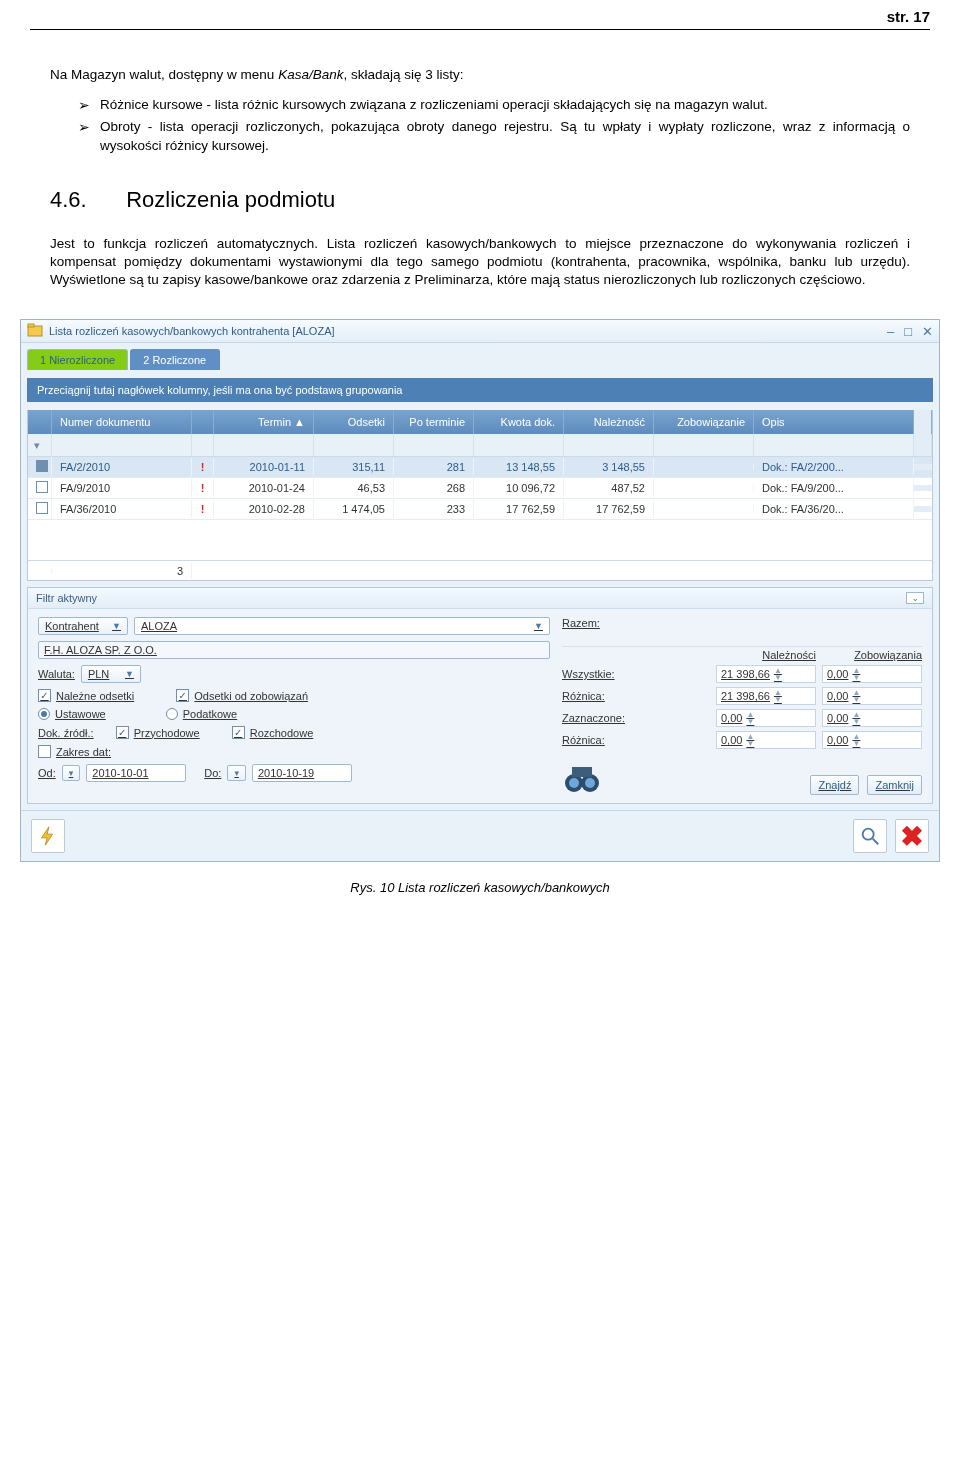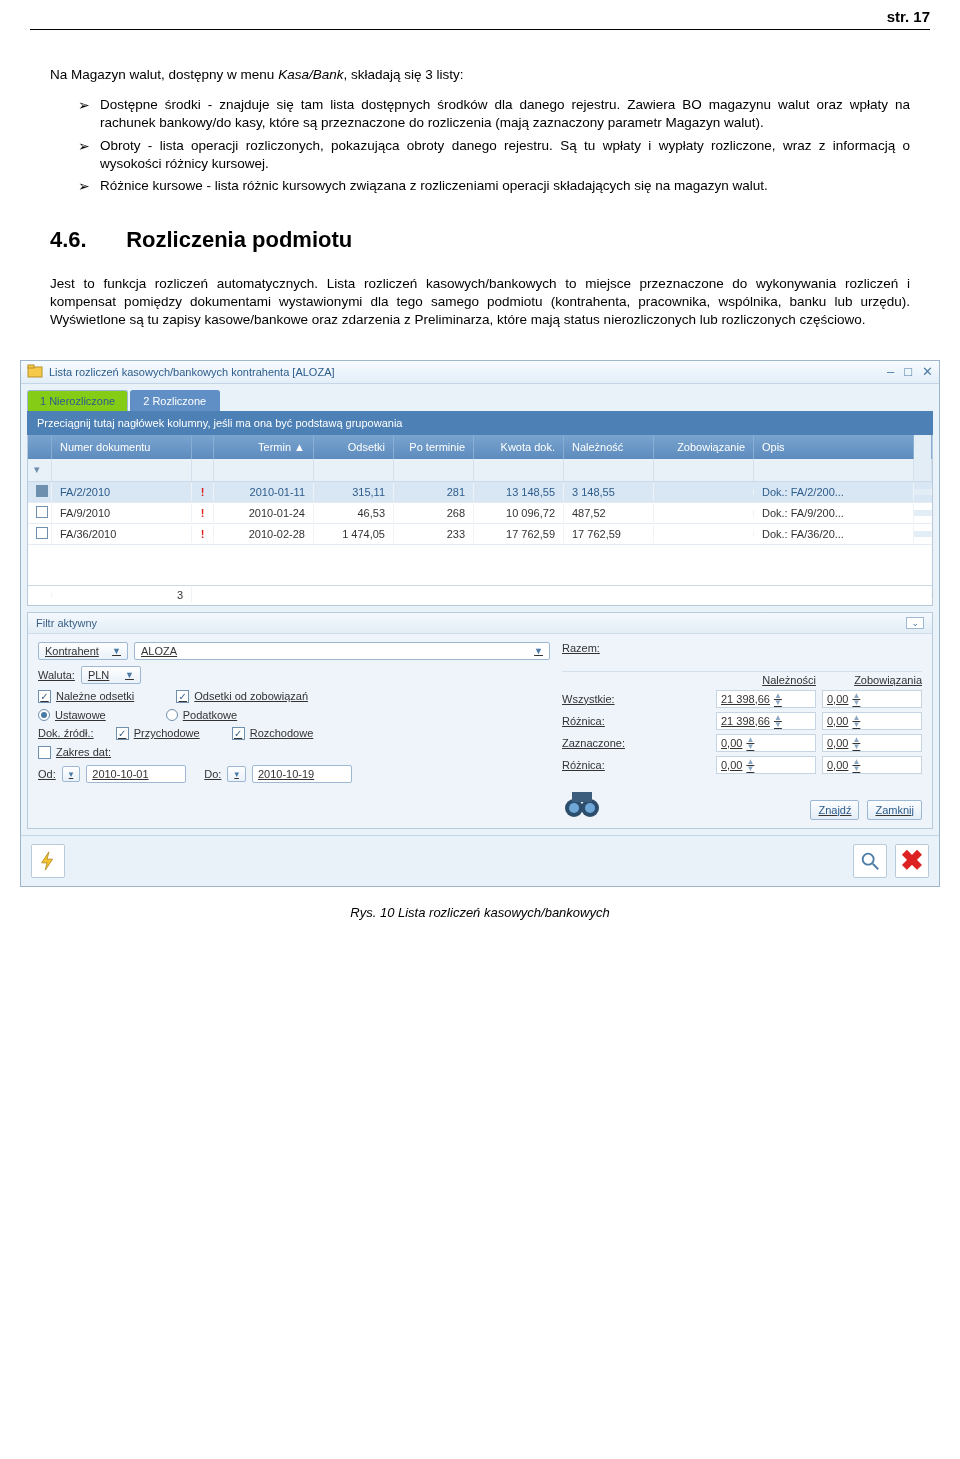--- a/index.html
+++ b/index.html
@@ -5,41 +5,41 @@
   * { box-sizing: border-box; margin: 0; padding: 0; }
   body { font-family: Verdana, Tahoma, sans-serif; font-size: 12px; color: #000; background: #fff; width: 960px; }
   .page-header { text-align: right; font-weight: bold; font-size: 15px; padding: 8px 30px 4px; }
   .page-header hr { margin-top: 4px; border: none; border-top: 1.5px solid #000; }
   .doc-body { padding: 20px 50px 0; font-size: 13.5px; line-height: 1.35; text-align: justify; }
   .doc-body p { margin: 12px 0; }
   .italic { font-style: italic; }
   ul.arrows { list-style: none; margin: 8px 0 8px 28px; }
   ul.arrows li { position: relative; padding-left: 22px; margin-bottom: 4px; }
   ul.arrows li::before { content: "➢"; position: absolute; left: 0; top: 0; font-size: 14px; }
-  h2.section { font-size: 22px; font-weight: bold; margin: 30px 0 20px; }
+  h2.section { font-size: 22px; font-weight: normal; margin: 30px 0 20px; }
   h2.section .num { display: inline-block; width: 70px; }
   .app-window { margin: 30px 20px 0; border: 1px solid #9fb5c9; background: #eaf2f9; font-family: Tahoma, sans-serif; font-size: 11px; color: #333; }
   .titlebar { display: flex; align-items: center; padding: 3px 6px; background: linear-gradient(#f6fbff,#e3eef8); border-bottom: 1px solid #c3d6e6; }
   .titlebar .tb-icon { width:16px; height:16px; margin-right:6px; }
   .titlebar .tb-title { flex:1; color:#2d5c8a; }
   .titlebar .tb-btns { display:flex; gap:10px; color:#4a7aa5; font-size:13px; }
   .tabs-row { display:flex; gap:2px; padding:6px 6px 0; }
   .tab { border:1px solid #9db8d4; border-bottom:none; padding:4px 12px; background:#84cc16; color:#2d5c8a; border-radius:3px 3px 0 0; min-width:90px; text-align:left; }
   .tab.active { background:#5f8fc4; color:#fff; border-color:#5f8fc4; }
-  .groupbar { background:#4d80b5; color:#fff; padding:6px 10px; margin:0 6px; font-size:11px; }
+  .groupbar { background:#4d80b5; color:#fff; padding:6px 10px; margin:8px 6px; font-size:11px; }
   .grid-wrap { margin:0 6px; background:#fff; border:1px solid #b9cadb; border-top:none; }
   .grid-header { display:flex; background:linear-gradient(#7aa4cf,#5c8bbd); color:#fff; font-size:11px; }
   .grid-header .hcell { padding:6px 8px; border-right:1px solid #88aed3; }
   .filter-row { display:flex; background:#e8f0f8; border-bottom:1px solid #cdd9e6; }
   .filter-row .fcell { padding:3px 6px; border-right:1px solid #d4e0ec; height:22px; display:flex; align-items:center; }
   .filter-row .funnel { color:#6d8bab; font-size:11px; }
   .grid-row { display:flex; border-bottom:1px solid #e4ebf2; min-height:21px; align-items:center; background:#fff; }
   .grid-row.sel { background:#d9e7f5; color:#2d5c8a; }
   .grid-row .cell { padding:3px 8px; border-right:1px solid #eef3f8; overflow:hidden; white-space:nowrap; }
-  .c-chk{width:24px;text-align:center}.c-num{width:140px}.c-warn{width:22px;text-align:center}.c-term{width:100px;text-align:right}.c-ods{width:80px;text-align:right}.c-pot{width:80px;text-align:right}.c-kw{width:90px;text-align:right}.c-nal{width:90px;}.c-zob{width:100px;text-align:right}.c-opis{flex:1}.c-sb{width:18px;background:#e3edf6}
+  .c-chk{width:24px;text-align:center}.c-num{width:140px}.c-warn{width:22px;text-align:center}.c-term{width:100px;text-align:right}.c-ods{width:80px;text-align:right}.c-pot{width:80px;text-align:right}.c-kw{width:90px;text-align:right}.c-nal{width:90px;text-align:right}.c-zob{width:100px;text-align:right}.c-opis{flex:1}.c-sb{width:18px;background:#e3edf6}
   .chk{display:inline-block;width:12px;height:12px;border:1px solid #6e8fad;background:#fff}
   .chk.on{background:#6e8fad}
   .warn{color:#d22;font-weight:bold}
   .sumrow { display:flex; background:#fff; border-top:1px solid #cdd9e6; min-height:20px; align-items:center; }
   .sumrow .cell { padding:2px 8px; border-right:1px solid #eef3f8; }
   .filter-panel { margin:6px 6px; border:1px solid #b9cadb; background:#eef4fa; }
   .fp-head { display:flex; align-items:center; padding:4px 8px; border-bottom:1px solid #cfdce9; background:linear-gradient(#f4f9fe,#e3edf6); }
   .fp-head .lbl{flex:1;color:#3a5f85}
   .fp-head .chev{border:1px solid #9db8d4;background:#fff;padding:0 4px;font-size:9px;color:#4a7aa5}
   .fp-body { display:flex; padding:8px 10px 4px; gap:12px;text-decoration:underline; }
@@ -73,23 +73,22 @@
 <div class="page-header">
   <span>str. 17</span>
   <hr>
 </div>
 
 <div class="doc-body">
   <p>
     <span>Na Magazyn walut, dostępny w menu </span><span class="italic">Kasa/Bank</span><span>, składają się 3 listy:</span>
   </p>
   <ul class="arrows">
-    <li>Dostępne środki - znajduje się tam lista dostępnych środków dla danego rejestru. Zawiera BO magazynu walut oraz wpłaty na rachunek bankowy/do kasy, które są przeznaczone do rozliczenia (mają zaznaczony parametr Magazyn walut).</li>
+    <li>Różnice kursowe - lista różnic kursowych związana z rozliczeniami operacji składających się na magazyn walut.</li>
     <li>Obroty - lista operacji rozliczonych, pokazująca obroty danego rejestru. Są tu wpłaty i wypłaty rozliczone, wraz z informacją o wysokości różnicy kursowej.</li>
-    <li>Różnice kursowe - lista różnic kursowych związana z rozliczeniami operacji składających się na magazyn walut.</li>
   </ul>
   <h2 class="section">
     <span class="num">4.6.</span>
     <span>Rozliczenia podmiotu</span>
   </h2>
   <p>Jest to funkcja rozliczeń automatycznych. Lista rozliczeń kasowych/bankowych to miejsce przeznaczone do wykonywania rozliczeń i kompensat pomiędzy dokumentami wystawionymi dla tego samego podmiotu (kontrahenta, pracownika, wspólnika, banku lub urzędu). Wyświetlone są tu zapisy kasowe/bankowe oraz zdarzenia z Preliminarza, które mają status nierozliczonych lub rozliczonych częściowo.</p>
 </div>
 
 <div class="app-window">
   <div class="titlebar">
@@ -202,20 +201,23 @@
           <div class="combo">
               <span>Kontrahent</span>
               <span class="dd">▼</span>
             </div>
           <div class="combo" style="flex:1;background:#fff">
               <span>ALOZA</span>
               <span class="dd">▼</span>
             </div>
         </div>
         <div class="frow">
+            <div class="txt" style="flex:1;background:#f4f8fc">F.H. ALOZA SP. Z O.O.</div>
+          </div>
+        <div class="frow">
           <span>Waluta:</span>
           <div class="combo" style="min-width:60px">
               <span>PLN</span>
               <span class="dd">▼</span>
             </div>
         </div>
         <div class="frow">
           <span class="chkrow">
               <span class="chkbox">✓</span>
               <span>Należne odsetki</span>

